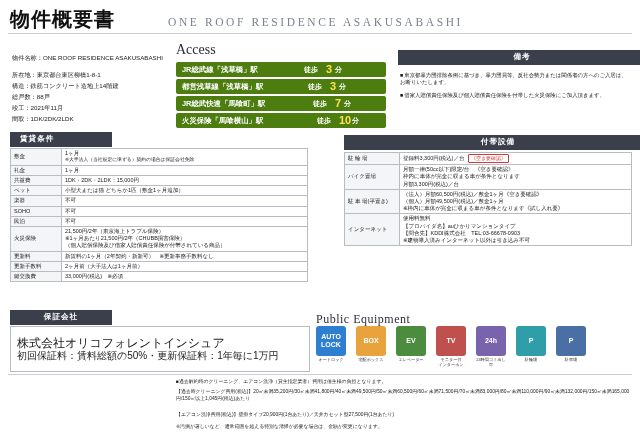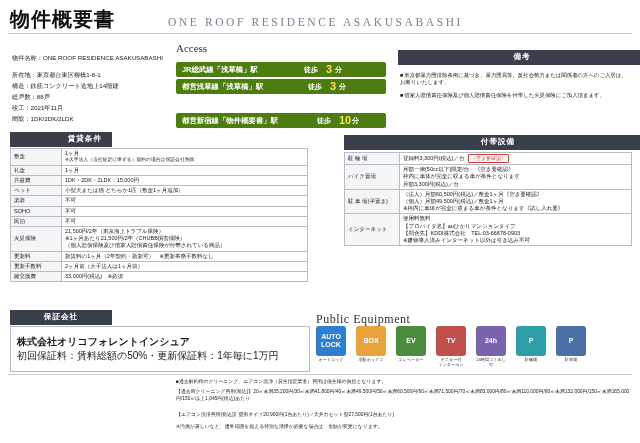--- a/index.html
+++ b/index.html
@@ -34,21 +34,21 @@
   .tab{
     position:absolute;
     background:#3a3f4b;color:#fff;
     font-size:7.6px;font-weight:bold;
     padding:2px 10px 3px 10px;
     letter-spacing:1px;
   }
 
   .sect-title{
     position:absolute;
-    font-size:11px;color:#2b2f38;
+    font-size:14px;color:#2b2f38;
     font-family:"Liberation Serif","DejaVu Serif",serif;
   }
   .kv{position:absolute;font-size:6.2px;line-height:8.6px;}
   .small{font-size:5.4px;}
   .tiny{font-size:4.8px;line-height:6.6px;}
 
   
   .acc-row{
     position:absolute;left:176px;
     width:210px;height:15px;
@@ -85,21 +85,21 @@
     border:1px solid #d03a3a;color:#d03a3a;
     font-size:5px;padding:0 2px;border-radius:1px;
     margin-left:2px;
   }
 
   
   .guar{
     position:absolute;left:10px;top:326px;width:298px;height:44px;
     border:1px solid #b9bcc4;
   }
-  .guar .l1{position:absolute;left:6px;top:8px;font-size:10px;font-weight:bold;}
+  .guar .l1{position:absolute;left:6px;top:8px;font-size:12px;font-weight:normal;}
   .guar .l2{position:absolute;left:6px;top:22px;font-size:10px;}
 
   
   .pe-title{
     position:absolute;left:316px;top:312px;
     font-size:12px;color:#2b2f38;letter-spacing:.5px;
     font-family:"Liberation Serif","DejaVu Serif",serif;
   }
   .pe-wrap{position:absolute;left:316px;top:326px;}
   .pe-item{
@@ -158,37 +158,43 @@
     <div class="acc-walk" style="left:159px;">分</div>
   </div>
 
   <div class="acc-row" style="top:79px;">
     <div class="acc-line">都営浅草線「浅草橋」駅</div>
     <div class="acc-walk" style="left:132px;">徒歩</div>
     <div class="acc-min" style="left:154px;">3</div>
     <div class="acc-walk" style="left:163px;">分</div>
   </div>
 
+  <div class="acc-row" style="top:96px;">
+    <div class="acc-line">JR総武快速「馬喰町」駅</div>
+    <div class="acc-walk" style="left:137px;">徒歩</div>
+    <div class="acc-min" style="left:159px;">7</div>
+    <div class="acc-walk" style="left:168px;">分</div>
+  </div>
 
   <div class="acc-row" style="top:113px;">
-    <div class="acc-line">都営新宿線「物件概要書」駅</div>
+    <div class="acc-line">火災保険「馬喰横山」駅</div>
     <div class="acc-walk" style="left:141px;">徒歩</div>
     <div class="acc-min" style="left:163px;">10</div>
     <div class="acc-walk" style="left:176px;">分</div>
   </div>
 
   <div class="tab" style="left:398px;top:50px;width:228px;text-align:center;">備考</div>
   <div class="kv small" style="left:400px;top:72px;width:228px;line-height:7.4px;">
     <span class="bullet">東京都暴力団排除条例に基づき、暴力団員等、反社会勢力または関係者の方へのご入居は、お断りいたします。</span>
   </div>
   <div class="kv small" style="left:400px;top:92px;width:228px;line-height:7.4px;">
     <span class="bullet">借家人賠償責任保険及び個人賠償責任保険を付帯した火災保険にご加入頂きます。</span>
   </div>
 
-  <div class="tab" style="left:10px;top:132px;width:82px;text-align:right;">賃貸条件</div>
+  <div class="tab" style="left:10px;top:132px;width:82px;text-align:left;">賃貸条件</div>
 
   <table class="tbl" style="left:10px;top:148px;width:298px;">
     <tbody>
         <tr>
       <td class="lbl">敷金</td>
       <td>
         <span>1ヶ月</span>
         <div class="tiny">※大手法人（当社規定に準ずる）契約の場合は保証会社免除</div>
       </td>
     </tr>

